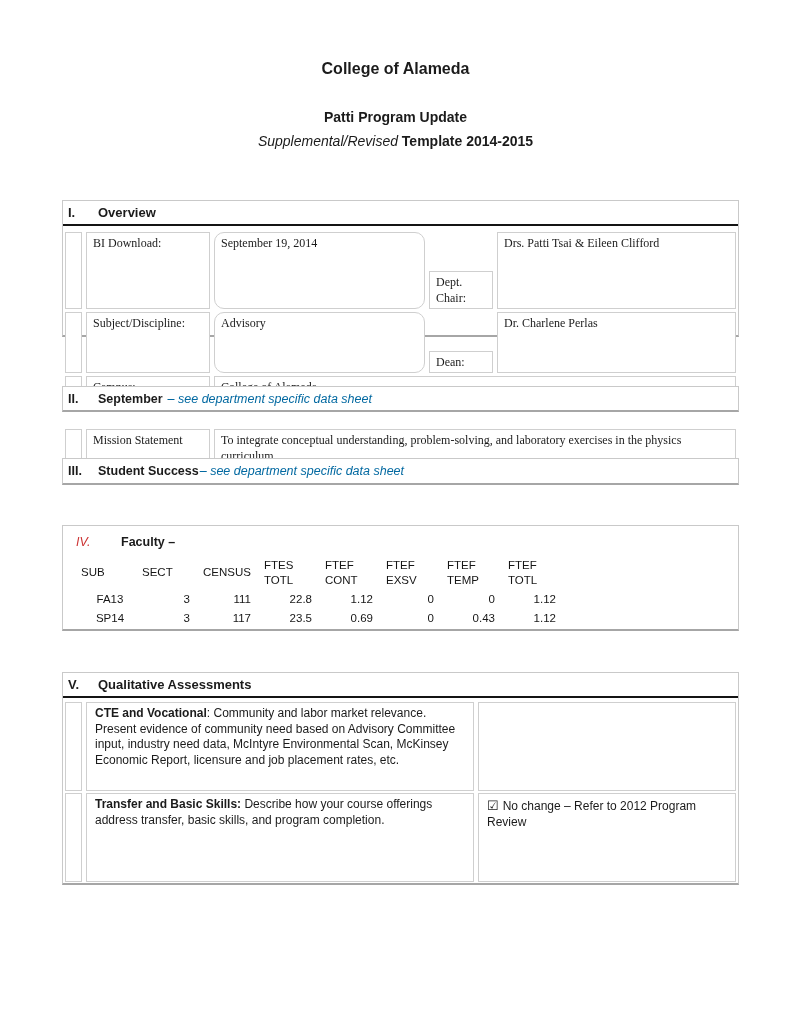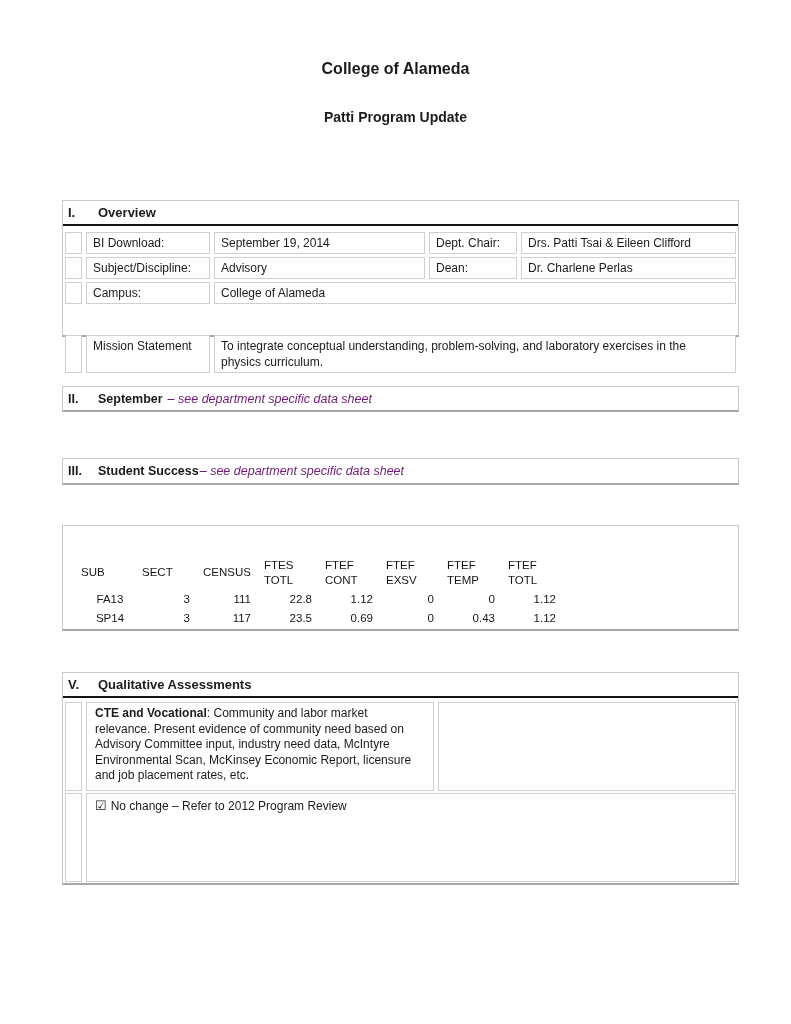--- a/index.html
+++ b/index.html
@@ -14,74 +14,77 @@
   .t3 .ital{font-style:italic;}
   .t3 .bld{font-weight:bold;}
 
   
   .box{position:absolute;left:62px;width:677px;box-sizing:border-box;
        border:1px solid #c9c9c9;border-bottom:2px solid #a6a6a6;background:#fff;}
   .sec-head{display:flex;align-items:center;height:23px;padding-left:5px;
             border-bottom:2px solid #141414;font-weight:bold;font-size:13px;}
   .sec-head .numeral{width:30px;flex:0 0 auto;}
 
-  .rows{padding:3px 2px 4px 2px;}
+  .rows{padding:3px 2px 4px 2px;font-family:Liberation Serif, serif;}
   .row{display:flex;gap:4px;margin-top:3px;align-items:stretch;}
   .cell{border:1px solid #cfcfcf;box-sizing:border-box;padding:2px 6px;
         font-size:12px;line-height:16px;background:#fff;}
   .gutter{width:17px;flex:0 0 auto;padding:0;}
   .w-label1{width:124px;flex:0 0 auto;}
-  .w-val1{width:211px;flex:0 0 auto;}
-  .w-label2{width:88px;flex:0 0 auto;}
+  .w-val1{width:211px;flex:0 0 auto;border-radius:10px;}
+  .w-label2{width:64px;flex:0 0 auto;margin-top:39px;}
   .w-grow{flex:1 1 auto;}
   .h21{min-height:21px;}
   .h35{min-height:35px;margin-top:28px;}
 
   
   .rule-line{display:flex;align-items:center;height:100%;padding-left:5px;
              font-size:12.5px;}
   .rule-line .numeral{width:30px;font-weight:bold;flex:0 0 auto;}
   .rule-line .h{font-weight:bold;}
-  .red-note{color:#701a75;font-style:italic;}
+  .red-note{color:#0369a1;font-style:italic;}
   .gap5{margin-left:5px;}
   .gap1{margin-left:1px;}
 
   
   .f-head{padding:9px 0 0 13px;font-size:12.5px;display:flex;}
   .f-head .numeral{width:45px;color:#cc3333;font-style:italic;flex:0 0 auto;}
   .f-head .h{font-weight:bold;}
   .ftable{position:absolute;left:15px;top:30px;font-size:11.5px;color:#161616;}
   .frow{display:flex;}
   .fh{width:61px;flex:0 0 auto;box-sizing:border-box;display:flex;
       flex-direction:column;justify-content:center;height:33px;
       line-height:15px;padding-left:3px;}
   .fdr{height:19px;align-items:center;}
   .fd{width:61px;flex:0 0 auto;box-sizing:border-box;text-align:right;
       padding-right:10px;}
   .fd.first{text-align:center;padding-left:3px;padding-right:0;}
 
   
   .q-rows{padding:2px;}
   .q-row{display:flex;gap:4px;margin-top:2px;align-items:stretch;}
-  .q-left{width:348px;flex:0 0 auto;}
+  .q-left{width:388px;flex:0 0 auto;}
   .q-right{flex:1 1 auto;}
   .qh1{min-height:89px;}
   .qh2{min-height:89px;}
   .q-text{margin:0;padding:1px 2px;font-size:12px;line-height:15.5px;}
   .q-text .bld{font-weight:bold;}
   .resp{padding:2px 2px;font-size:12px;line-height:16px;}
   .chk{margin-right:4px;font-size:13px;}
 </style>
 </head>
 <body>
 
 <div class="page">
 
   <div class="doc-title t1">College of Alameda</div>
   <div class="doc-title t2">Patti Program Update</div>
+  <div class="doc-title t3">
+    <span class="ital">Supplemental/Revised</span><span class="bld"> Template 2014-2015</span>
+  </div>
 
   <div class="box" style="top:200px;height:137px;">
     <div class="sec-head">
       <span class="numeral">I.</span>
       <span>Overview</span>
     </div>
     <div class="rows">
       <div class="row">
         <div class="cell gutter h21"></div>
         <div class="cell w-label1 h21">BI Download:</div>
@@ -119,20 +122,24 @@
 
   <div class="box" style="top:458px;height:27px;">
     <div class="rule-line">
       <span class="numeral">III.</span>
       <span class="h">Student Success</span>
       <span class="red-note gap1">– see department specific data sheet</span>
     </div>
   </div>
 
   <div class="box" style="top:525px;height:106px;">
+    <div class="f-head">
+      <span class="numeral">IV.</span>
+      <span class="h">Faculty –</span>
+    </div>
     <div class="ftable">
       <div class="frow">
         <div class="fh">
           <span>SUB</span>
             <span></span>
         </div>
         <div class="fh">
           <span>SECT</span>
             <span></span>
         </div>
@@ -194,20 +201,23 @@
         <div class="cell gutter qh1"></div>
         <div class="cell q-left qh1">
           <p class="q-text"><span class="bld">CTE and Vocational</span><span>:  Community and labor market relevance.  Present evidence of community need based on Advisory Committee input, industry need data, McIntyre Environmental Scan, McKinsey Economic Report, licensure and job placement rates, etc.</span></p>
         </div>
         <div class="cell q-right qh1">
           <div class="resp"></div>
         </div>
       </div>
       <div class="q-row">
         <div class="cell gutter qh2"></div>
+        <div class="cell q-left qh2">
+          <p class="q-text"><span class="bld">Transfer and Basic Skills:</span><span>  Describe how your course offerings address transfer, basic skills, and program completion.</span></p>
+        </div>
         <div class="cell q-right qh2">
           <div class="resp">
             <span class="chk">☑</span><span>No change – Refer to 2012 Program Review</span>
           </div>
         </div>
       </div>
     </div>
   </div>
 
 </div>

